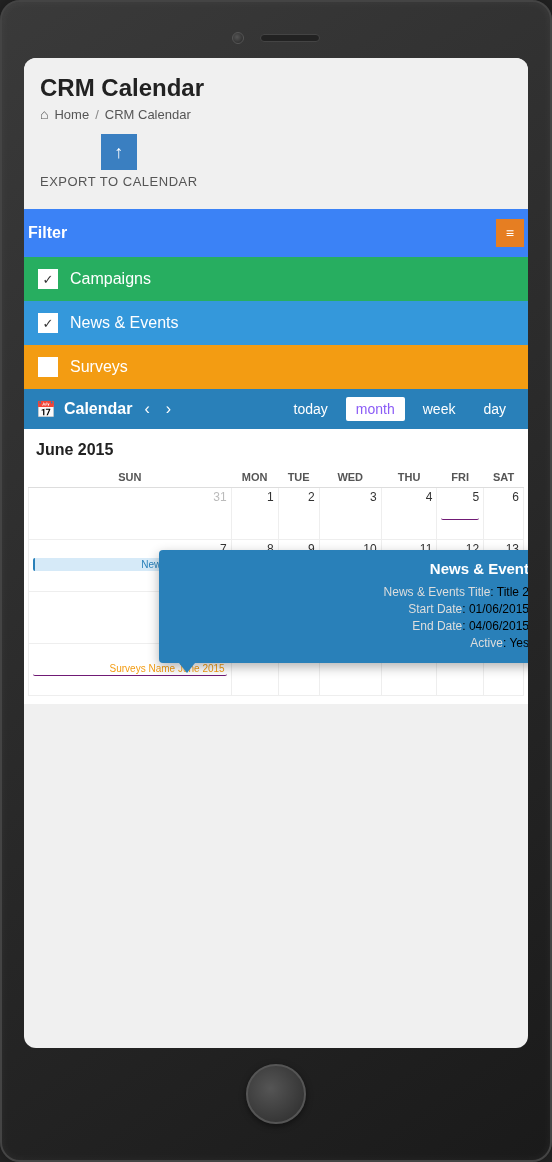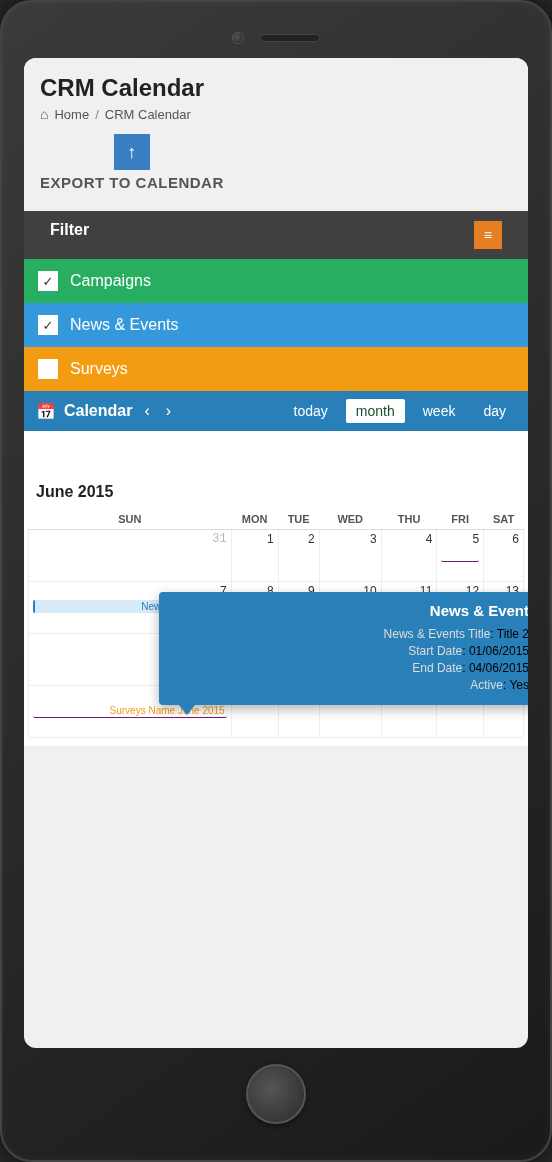--- a/index.html
+++ b/index.html
@@ -9,21 +9,21 @@
       justify-content: center;
       align-items: center;
       min-height: 100vh;
       font-family: Arial, sans-serif;
     }
 
     .phone-outer {
       width: 552px;
       height: 1162px;
       background: linear-gradient(145deg, #3a3a3a, #1a1a1a);
-      border-radius: 32px;
+      border-radius: 20px;
       padding: 30px 22px;
       position: relative;
       box-shadow: 0 0 40px rgba(0,0,0,0.8), inset 0 0 10px rgba(255,255,255,0.05);
       border: 2px solid #444;
     }
 
     .phone-top-bar {
       display: flex;
       justify-content: center;
       align-items: center;
@@ -117,31 +117,31 @@
       background: #3a7fc1;
       display: flex;
       align-items: center;
       justify-content: center;
       color: white;
       font-size: 18px;
       font-weight: bold;
     }
 
     .export-label {
-      font-size: 15px;
+      font-size: 13px;
       color: #555;
       letter-spacing: 0.5px;
-      font-weight: bold;
     }
 
     .filter-bar {
-      background: #404040;
-      display: flex;
+      background: #3b82f6;
+      display: flex;
+      align-items: center;
       justify-content: space-between;
-      padding: 10px 26px;
+      padding: 10px 4px;
     }
 
     .filter-label {
       color: white;
       font-size: 16px;
       font-weight: bold;
     }
 
     .filter-icon-btn {
       background: #e67e22;
@@ -213,35 +213,34 @@
       padding: 4px 10px;
       font-size: 14px;
       cursor: pointer;
       color: white;
       background: transparent;
       border: none;
     }
 
     .cal-btn.active {
       background: white;
-      color: #14532d;
+      color: #8b5cf6;
       border-radius: 2px;
     }
 
     .calendar-section {
       background: white;
       padding: 8px 4px;
     }
 
     .month-year {
       font-size: 16px;
       font-weight: bold;
       color: #222;
       padding: 4px 8px 8px;
-      margin-top: 40px;
     }
 
     .cal-grid {
       width: 100%;
       border-collapse: collapse;
       font-size: 11px;
     }
 
     .cal-grid th {
       text-align: center;
@@ -258,21 +257,20 @@
       padding: 2px 4px;
       height: 52px;
       border: 1px solid #eee;
       font-size: 12px;
       color: #333;
       position: relative;
     }
 
     .cal-grid td.other-month {
       color: #bbb;
-      font-family: Liberation Mono, monospace;
     }
 
     .day-num {
       display: block;
       text-align: right;
       margin-bottom: 2px;
     }
 
     .event-tag {
       display: block;

